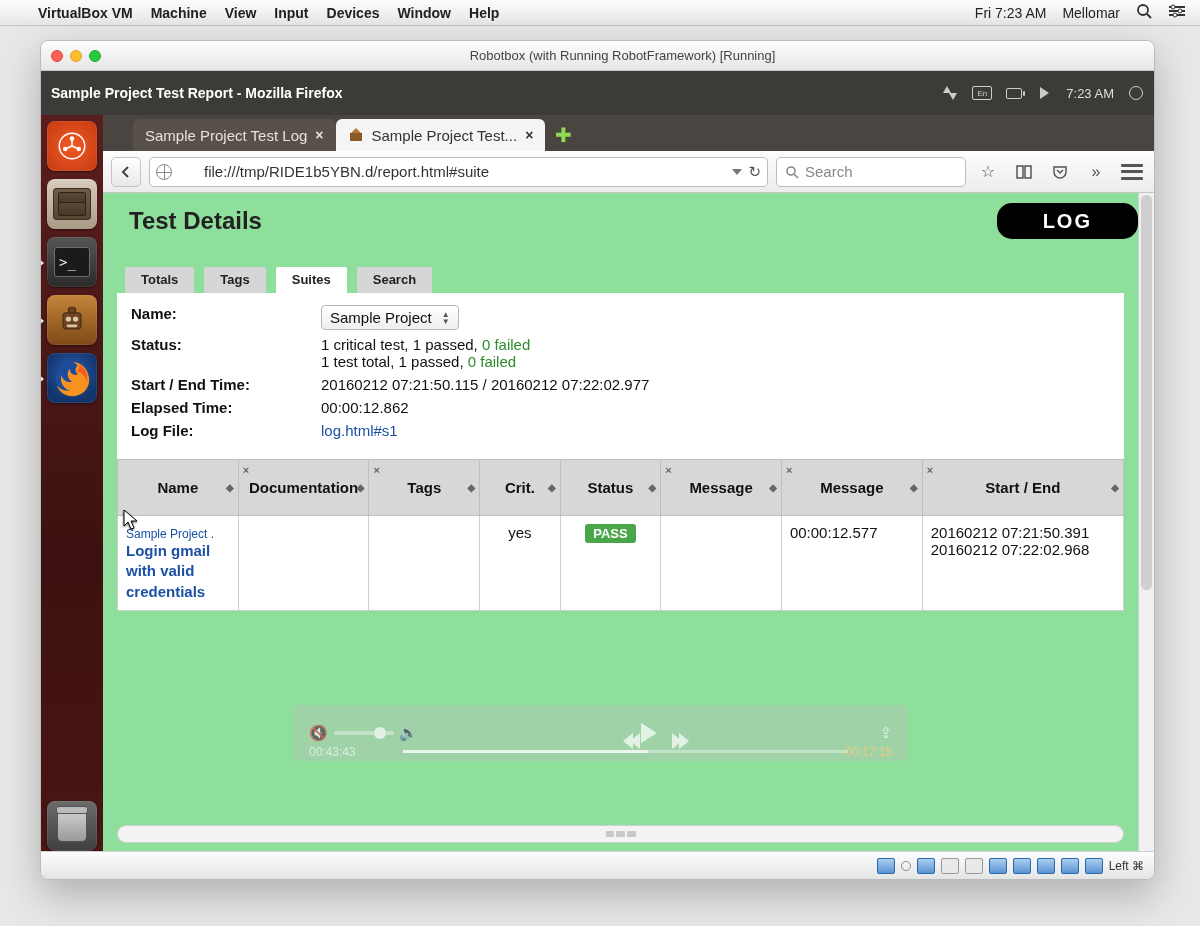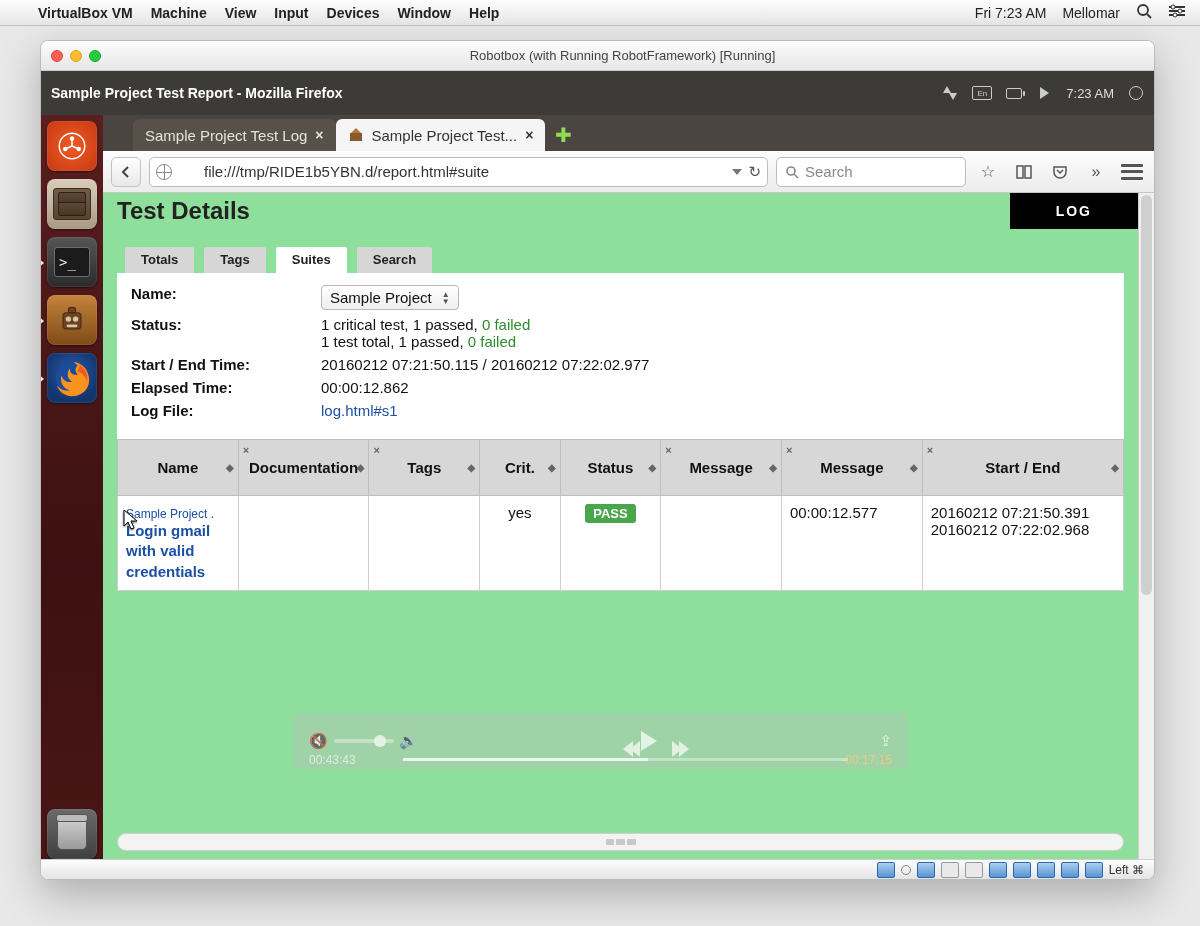--- a/index.html
+++ b/index.html
@@ -103,22 +103,22 @@
   .ham span{height:3px;background:#555;border-radius:1px;}
 
   
   .page-wrap{flex:1;display:flex;background:#e9e9e9;position:relative;}
   .page{flex:1;background:var(--report-green);position:relative;overflow:hidden;font-size:15px;color:#111;}
   .scrollbar{width:16px;background:#f0f0f0;border-left:1px solid #cfcfcf;position:relative;}
   .scrollbar::before{content:"";position:absolute;top:2px;left:2px;right:2px;height:60%;background:#cfcfcf;border-radius:6px;}
 
   
   .report-top{display:flex;align-items:center;}
-  .report-top h2{margin:0;padding:2px 14px;font-size:24px;font-weight:700;color:#222;background:var(--report-green);}
-  .log-btn{margin-left:auto;background:#000;color:#fff;padding:8px 46px;font-weight:700;letter-spacing:2px;height:36px;display:flex;align-items:center;font-size:14px;}
+  .report-top h2{margin:12px;padding:2px 14px;font-size:24px;font-weight:700;color:#222;background:var(--report-green);}
+  .log-btn{margin-left:auto;background:#000;color:#fff;padding:8px 46px;font-weight:700;letter-spacing:2px;height:36px;display:flex;align-items:center;font-size:20px;border-radius:15px;}
 
   .det-tabs{display:flex;gap:10px;margin:18px 0 0 22px;}
   .det-tab{background:#d6d6d6;padding:5px 16px 6px;font-size:13px;font-weight:700;color:#222;border-radius:2px 2px 0 0;}
   .det-tab.active{background:#fff;}
 
   .det-body{background:#fff;margin:0 14px 0 14px;padding:12px 14px 14px 14px;}
   .kv{display:flex;margin-bottom:6px;}
   .kv .k{width:190px;font-weight:700;}
   .kv .v{flex:1;}
   .name-sel{display:inline-flex;align-items:center;gap:10px;border:1px solid #b8b8b8;background:linear-gradient(#fff,#eee);border-radius:4px;padding:3px 8px;font-size:15px;}
@@ -153,21 +153,21 @@
   .media-overlay .prog{position:absolute;left:110px;right:60px;bottom:8px;height:3px;background:rgba(255,255,255,.35);}
   .media-overlay .prog::after{content:"";position:absolute;left:0;width:55%;top:0;bottom:0;background:rgba(255,255,255,.7);}
   .tri{width:0;height:0;}
   .tri.play{border-left:16px solid #fff;border-top:10px solid transparent;border-bottom:10px solid transparent;}
   .tri.ff,.tri.rw{display:flex;}
   .tri.ff span,.tri.rw span{width:0;height:0;border-top:8px solid transparent;border-bottom:8px solid transparent;}
   .tri.ff span{border-left:10px solid #fff;margin-left:-3px;}
   .tri.rw span{border-right:10px solid #fff;margin-right:-3px;}
 
   
-  .vb-status{height:20px;background:linear-gradient(#fdfdfd,#e4e4e4);border-top:1px solid #cfcfcf;display:flex;align-items:center;justify-content:flex-end;gap:6px;padding:0 10px;font-size:12px;color:#333;}
+  .vb-status{height:28px;background:linear-gradient(#fdfdfd,#e4e4e4);border-top:1px solid #cfcfcf;display:flex;align-items:center;justify-content:flex-end;gap:6px;padding:0 10px;font-size:12px;color:#333;}
   .vb-status .si{width:18px;height:16px;border:1px solid #2a67b1;border-radius:2px;background:linear-gradient(#a9cef0,#5a94d0);}
   .vb-status .si.plain{border-color:#999;background:#e9e9e9;}
   .vb-status .dot2{width:10px;height:10px;border:1.5px solid #888;border-radius:50%;}
 </style>
 </head>
 <body>
 
 <div class="mac-menubar">
   <span class="apple"></span>
   <span class="bold">VirtualBox VM</span>

